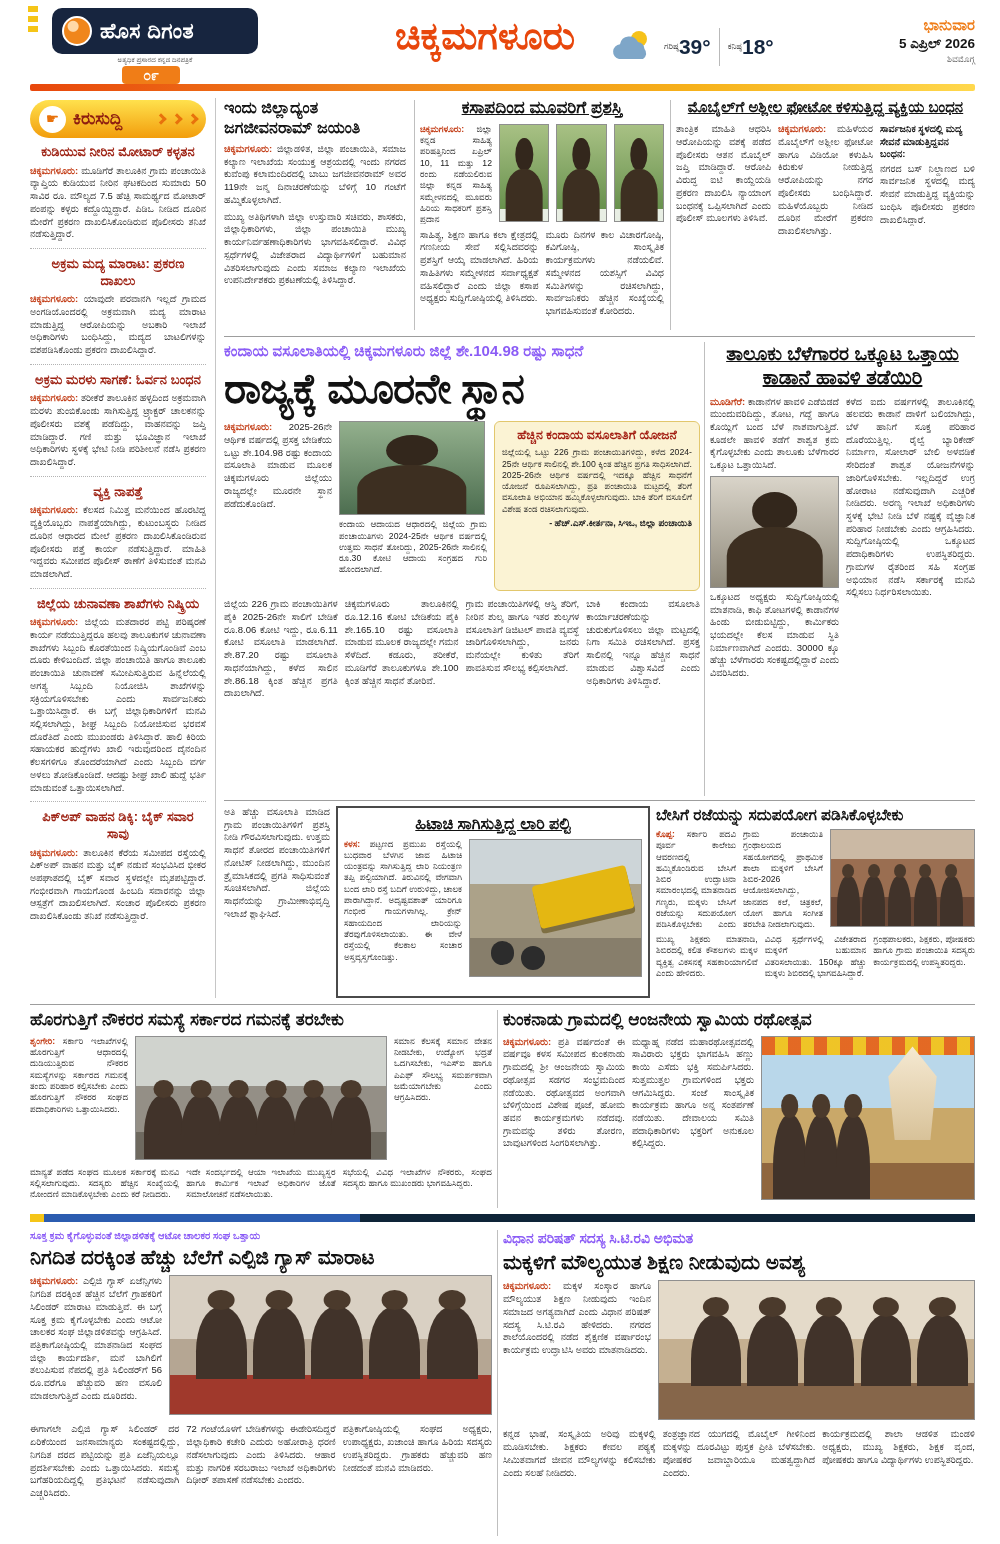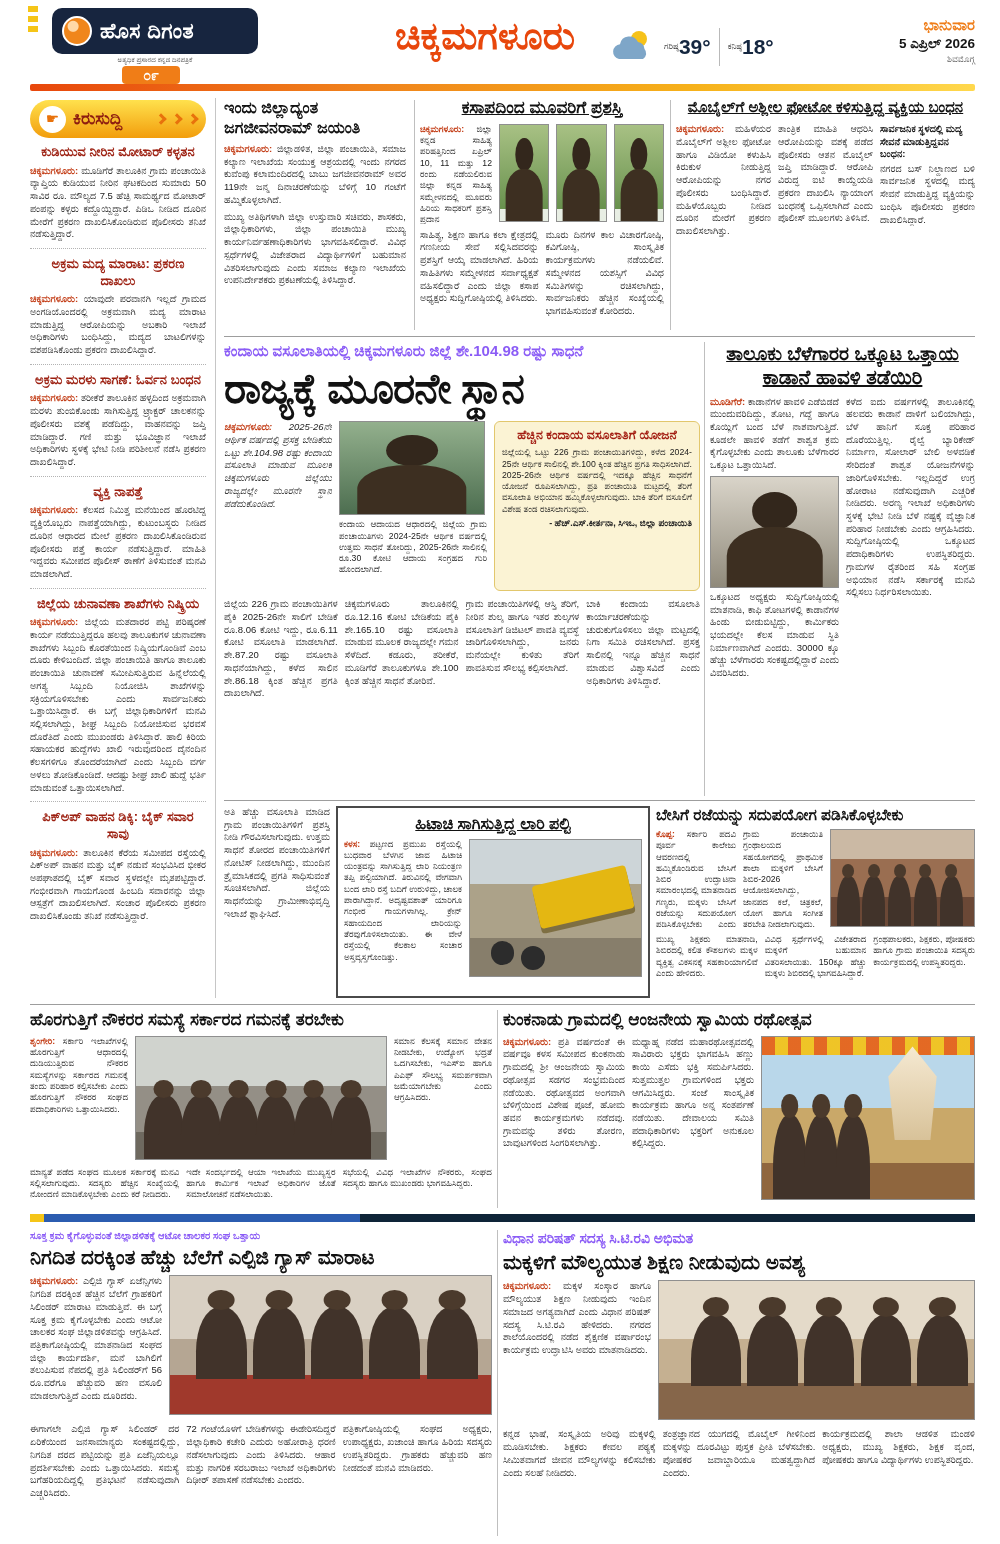--- a/index.html
+++ b/index.html
@@ -204,36 +204,36 @@
       <p class="bt flex1">ಮೂರು ದಿನಗಳ ಕಾಲ ವಿಚಾರಗೋಷ್ಠಿ, ಕವಿಗೋಷ್ಠಿ, ಸಾಂಸ್ಕೃತಿಕ ಕಾರ್ಯಕ್ರಮಗಳು ನಡೆಯಲಿವೆ. ಸಮ್ಮೇಳನದ ಯಶಸ್ಸಿಗೆ ವಿವಿಧ ಸಮಿತಿಗಳನ್ನು ರಚಿಸಲಾಗಿದ್ದು, ಸಾರ್ವಜನಿಕರು ಹೆಚ್ಚಿನ ಸಂಖ್ಯೆಯಲ್ಲಿ ಭಾಗವಹಿಸುವಂತೆ ಕೋರಿದರು.</p>
     </div>
   </div>
 
   <div class="vline" style="left:670px;top:100px;height:230px;"></div>
 
   <div class="abs col" style="left:676px;top:98px;width:299px;height:234px;">
     <div class="h-art h175 center">ಮೊಬೈಲ್‌ಗೆ ಅಶ್ಲೀಲ ಫೋಟೋ ಕಳಿಸುತ್ತಿದ್ದ ವ್ಯಕ್ತಿಯ ಬಂಧನ</div>
     <div style="height:7px"></div>
     <div class="row">
+      <p class="bt flex1">ತಾಂತ್ರಿಕ ಮಾಹಿತಿ ಆಧರಿಸಿ ಆರೋಪಿಯನ್ನು ವಶಕ್ಕೆ ಪಡೆದ ಪೊಲೀಸರು ಆತನ ಮೊಬೈಲ್ ಜಪ್ತಿ ಮಾಡಿದ್ದಾರೆ. ಆರೋಪಿ ವಿರುದ್ಧ ಐಟಿ ಕಾಯ್ದೆಯಡಿ ಪ್ರಕರಣ ದಾಖಲಿಸಿ ನ್ಯಾಯಾಂಗ ಬಂಧನಕ್ಕೆ ಒಪ್ಪಿಸಲಾಗಿದೆ ಎಂದು ಪೊಲೀಸ್ ಮೂಲಗಳು ತಿಳಿಸಿವೆ.</p>
       <p class="bt flex1"><span class="dl">ಚಿಕ್ಕಮಗಳೂರು:</span> <span>ಮಹಿಳೆಯರ ಮೊಬೈಲ್‌ಗೆ ಅಶ್ಲೀಲ ಫೋಟೋ ಹಾಗೂ ವಿಡಿಯೋ ಕಳುಹಿಸಿ ಕಿರುಕುಳ ನೀಡುತ್ತಿದ್ದ ಆರೋಪಿಯನ್ನು ನಗರ ಪೊಲೀಸರು ಬಂಧಿಸಿದ್ದಾರೆ. ಮಹಿಳೆಯೊಬ್ಬರು ನೀಡಿದ ದೂರಿನ ಮೇರೆಗೆ ಪ್ರಕರಣ ದಾಖಲಿಸಲಾಗಿತ್ತು.</span></p>
-      <p class="bt flex1">ತಾಂತ್ರಿಕ ಮಾಹಿತಿ ಆಧರಿಸಿ ಆರೋಪಿಯನ್ನು ವಶಕ್ಕೆ ಪಡೆದ ಪೊಲೀಸರು ಆತನ ಮೊಬೈಲ್ ಜಪ್ತಿ ಮಾಡಿದ್ದಾರೆ. ಆರೋಪಿ ವಿರುದ್ಧ ಐಟಿ ಕಾಯ್ದೆಯಡಿ ಪ್ರಕರಣ ದಾಖಲಿಸಿ ನ್ಯಾಯಾಂಗ ಬಂಧನಕ್ಕೆ ಒಪ್ಪಿಸಲಾಗಿದೆ ಎಂದು ಪೊಲೀಸ್ ಮೂಲಗಳು ತಿಳಿಸಿವೆ.</p>
       <div class="col flex1">
         <div class="subhead">ಸಾರ್ವಜನಿಕ ಸ್ಥಳದಲ್ಲಿ ಮದ್ಯ ಸೇವನೆ ಮಾಡುತ್ತಿದ್ದವನ ಬಂಧನ:</div>
         <p class="bt">ನಗರದ ಬಸ್ ನಿಲ್ದಾಣದ ಬಳಿ ಸಾರ್ವಜನಿಕ ಸ್ಥಳದಲ್ಲಿ ಮದ್ಯ ಸೇವನೆ ಮಾಡುತ್ತಿದ್ದ ವ್ಯಕ್ತಿಯನ್ನು ಬಂಧಿಸಿ ಪೊಲೀಸರು ಪ್ರಕರಣ ದಾಖಲಿಸಿದ್ದಾರೆ.</p>
       </div>
     </div>
   </div>
 
   <div class="hline" style="left:224px;top:336px;width:751px;"></div>
 
   <div class="abs col" style="left:224px;top:342px;width:476px;height:454px;">
     <div class="kicker" style="font-size:15px;">ಕಂದಾಯ ವಸೂಲಾತಿಯಲ್ಲಿ ಚಿಕ್ಕಮಗಳೂರು ಜಿಲ್ಲೆ ಶೇ.104.98 ರಷ್ಟು ಸಾಧನೆ</div>
     <div class="h-art" style="font-size:42px;letter-spacing:-1px;margin:3px 0 7px;">ರಾಜ್ಯಕ್ಕೆ ಮೂರನೇ ಸ್ಥಾನ</div>
     <div class="row" style="height:170px;">
-      <div class="col" style="width:108px;font-style:italic;">
+      <div class="col" style="width:108px;">
         <p class="bt"><span class="dl">ಚಿಕ್ಕಮಗಳೂರು:</span> <span>2025-26ನೇ ಆರ್ಥಿಕ ವರ್ಷದಲ್ಲಿ ಪ್ರಸಕ್ತ ಬೇಡಿಕೆಯ ಒಟ್ಟು ಶೇ.104.98 ರಷ್ಟು ಕಂದಾಯ ವಸೂಲಾತಿ ಮಾಡುವ ಮೂಲಕ ಚಿಕ್ಕಮಗಳೂರು ಜಿಲ್ಲೆಯು ರಾಜ್ಯದಲ್ಲೇ ಮೂರನೇ ಸ್ಥಾನ ಪಡೆದುಕೊಂಡಿದೆ.</span></p>
       </div>
       <div class="col" style="width:148px;">
         <div class="photo portrait ph-officer" style="width:146px;height:94px;"></div>
         <div style="height:4px"></div>
         <p class="bt-sm">ಕಂದಾಯ ಆದಾಯದ ಆಧಾರದಲ್ಲಿ ಜಿಲ್ಲೆಯ ಗ್ರಾಮ ಪಂಚಾಯಿತಿಗಳು 2024-25ನೇ ಆರ್ಥಿಕ ವರ್ಷದಲ್ಲಿ ಉತ್ತಮ ಸಾಧನೆ ತೋರಿದ್ದು, 2025-26ನೇ ಸಾಲಿನಲ್ಲಿ ರೂ.30 ಕೋಟಿ ಆದಾಯ ಸಂಗ್ರಹದ ಗುರಿ ಹೊಂದಲಾಗಿದೆ.</p>
       </div>
       <div class="infobox flex1">
         <div class="infobox-title">ಹೆಚ್ಚಿನ ಕಂದಾಯ ವಸೂಲಾತಿಗೆ ಯೋಜನೆ</div>
         <p class="bt-sm">ಜಿಲ್ಲೆಯಲ್ಲಿ ಒಟ್ಟು 226 ಗ್ರಾಮ ಪಂಚಾಯಿತಿಗಳಿದ್ದು, ಕಳೆದ 2024-25ನೇ ಆರ್ಥಿಕ ಸಾಲಿನಲ್ಲಿ ಶೇ.100 ಕ್ಕಿಂತ ಹೆಚ್ಚಿನ ಪ್ರಗತಿ ಸಾಧಿಸಲಾಗಿದೆ. 2025-26ನೇ ಆರ್ಥಿಕ ವರ್ಷದಲ್ಲಿ ಇದಕ್ಕೂ ಹೆಚ್ಚಿನ ಸಾಧನೆಗೆ ಯೋಜನೆ ರೂಪಿಸಲಾಗಿದ್ದು, ಪ್ರತಿ ಪಂಚಾಯಿತಿ ಮಟ್ಟದಲ್ಲಿ ತೆರಿಗೆ ವಸೂಲಾತಿ ಅಭಿಯಾನ ಹಮ್ಮಿಕೊಳ್ಳಲಾಗುವುದು. ಬಾಕಿ ತೆರಿಗೆ ವಸೂಲಿಗೆ ವಿಶೇಷ ತಂಡ ರಚಿಸಲಾಗುವುದು.</p>

